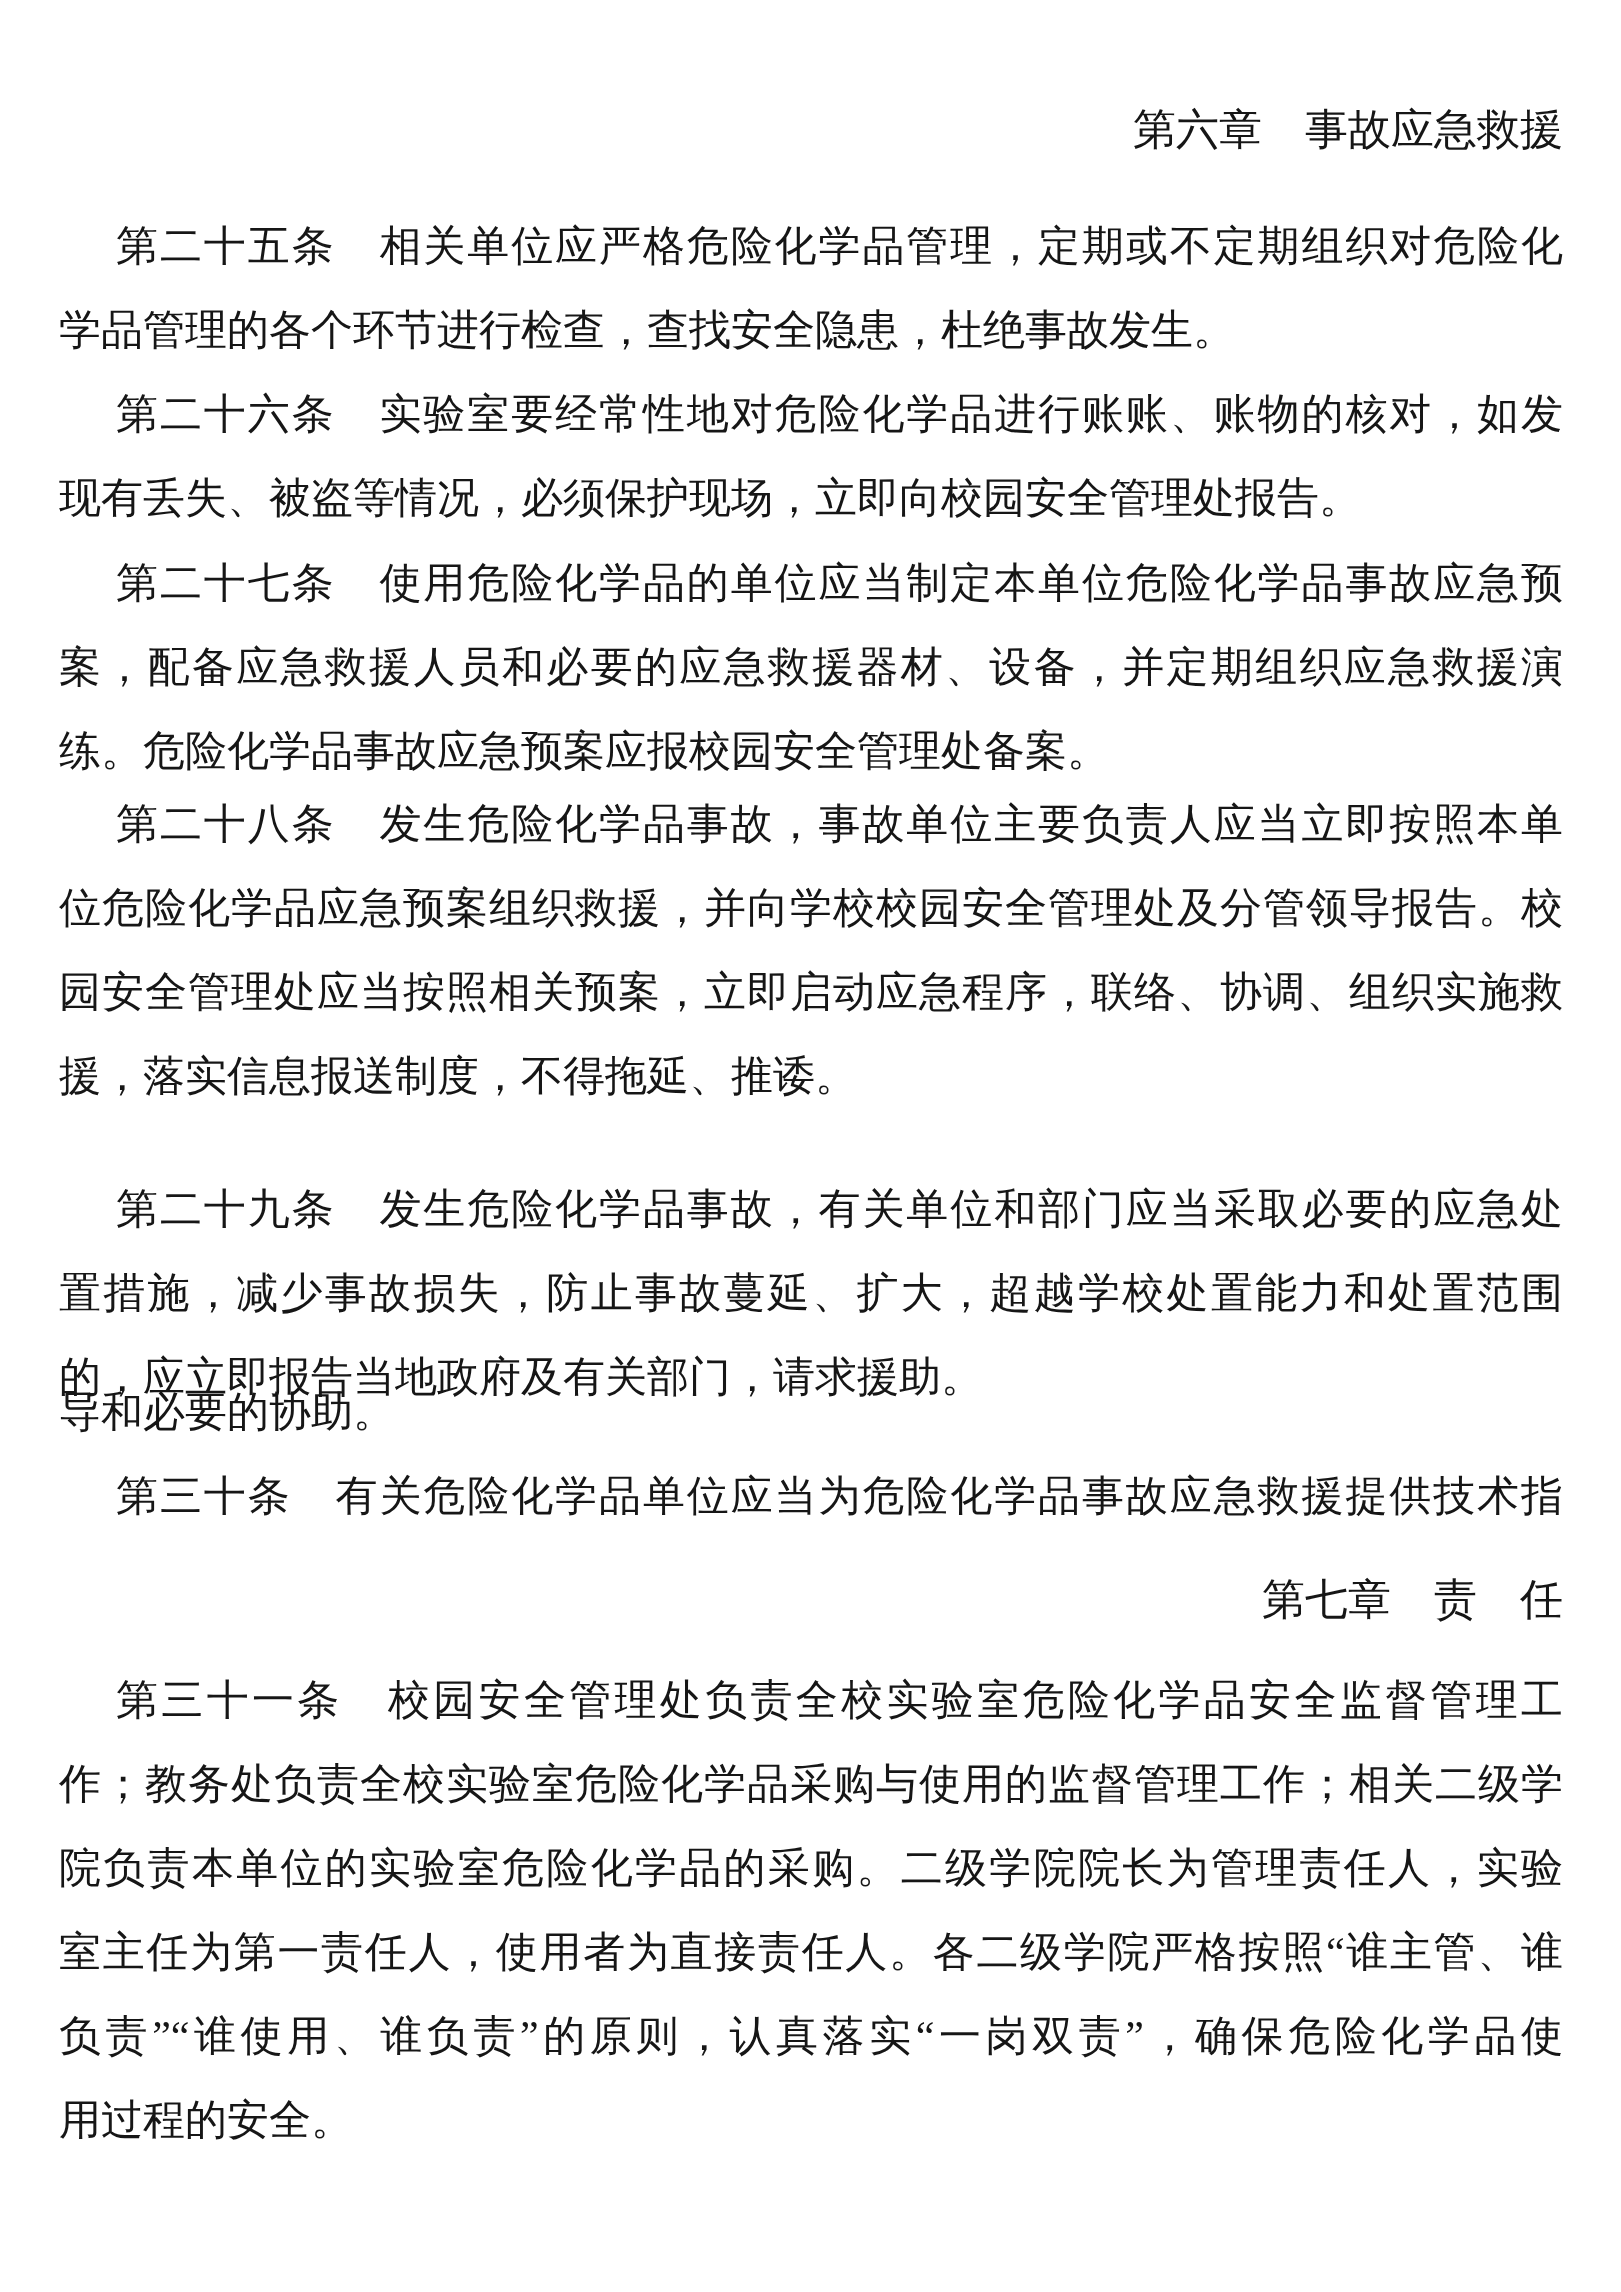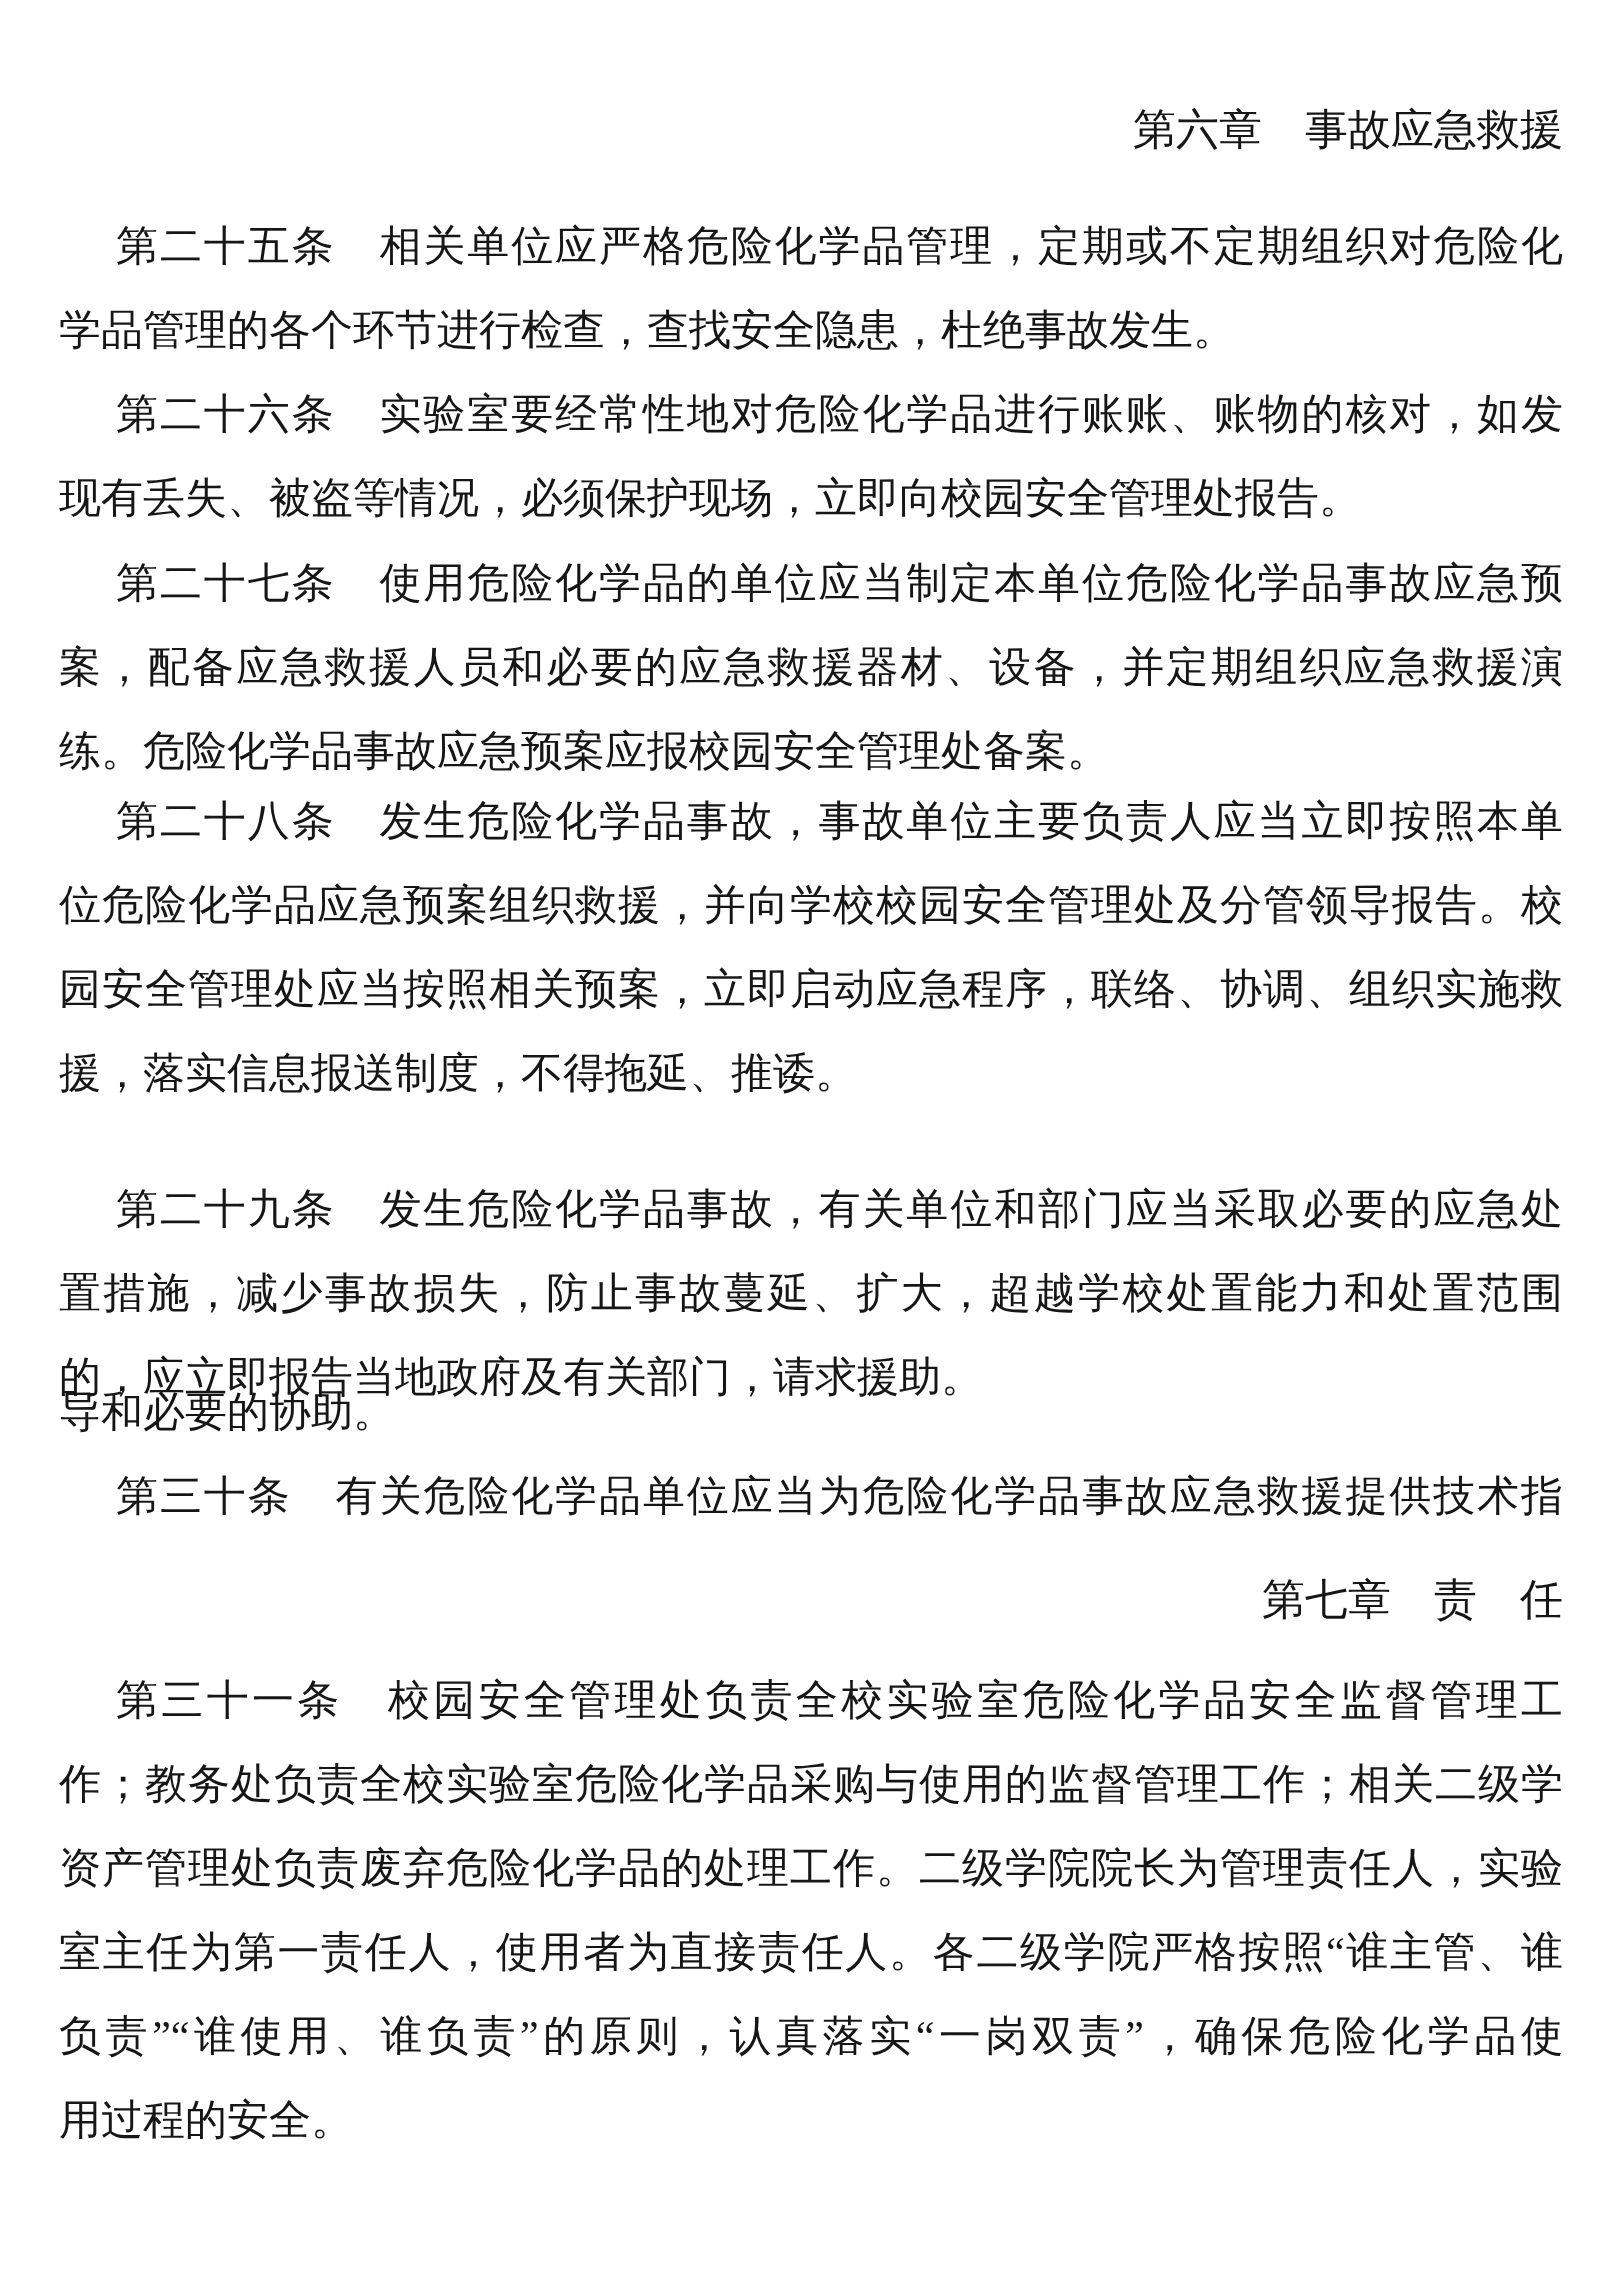--- a/index.html
+++ b/index.html
@@ -61,40 +61,40 @@
         </div>
         <div class="para" style="top: 372px;">
           <div class="line fill first">第二十六条　实验室要经常性地对危险化学品进行账账、账物的核对，如发</div>
           <div class="line">现有丢失、被盗等情况，必须保护现场，立即向校园安全管理处报告。</div>
         </div>
         <div class="para" style="top: 541px;">
           <div class="line fill first">第二十七条　使用危险化学品的单位应当制定本单位危险化学品事故应急预</div>
           <div class="line fill">案，配备应急救援人员和必要的应急救援器材、设备，并定期组织应急救援演</div>
           <div class="line">练。危险化学品事故应急预案应报校园安全管理处备案。</div>
         </div>
-        <div class="para" style="top: 782px; font-family: Liberation Mono, monospace;">
+        <div class="para" style="top: 782px;">
           <div class="line fill first">第二十八条　发生危险化学品事故，事故单位主要负责人应当立即按照本单</div>
           <div class="line fill">位危险化学品应急预案组织救援，并向学校校园安全管理处及分管领导报告。校</div>
           <div class="line fill">园安全管理处应当按照相关预案，立即启动应急程序，联络、协调、组织实施救</div>
           <div class="line">援，落实信息报送制度，不得拖延、推诿。</div>
         </div>
         <div class="para" style="top: 1167px;">
           <div class="line fill first">第二十九条　发生危险化学品事故，有关单位和部门应当采取必要的应急处</div>
           <div class="line fill">置措施，减少事故损失，防止事故蔓延、扩大，超越学校处置能力和处置范围</div>
           <div class="line">的，应立即报告当地政府及有关部门，请求援助。</div>
         </div>
         <div class="para" style="top: 1370px;">
           <div class="line">导和必要的协助。</div>
           <div class="line fill first">第三十条　有关危险化学品单位应当为危险化学品事故应急救援提供技术指</div>
         </div>
         <div class="chapter-heading" style="top: 1558px;">第七章　责　任</div>
         <div class="para" style="top: 1658px;">
           <div class="line fill first">第三十一条　校园安全管理处负责全校实验室危险化学品安全监督管理工</div>
           <div class="line fill">作；教务处负责全校实验室危险化学品采购与使用的监督管理工作；相关二级学</div>
-          <div class="line fill">资产管理处负责废弃危险化学品的处理工作。二级学院院长为管理责任人，实验</div>
+          <div class="line fill">院负责本单位的实验室危险化学品的采购。二级学院院长为管理责任人，实验</div>
           <div class="line fill">室主任为第一责任人，使用者为直接责任人。各二级学院严格按照“谁主管、谁</div>
           <div class="line fill">负责”“谁使用、谁负责”的原则，认真落实“一岗双责”，确保危险化学品使</div>
           <div class="line">用过程的安全。</div>
         </div>
       </div>
   </div>
 </div>
 
 
 </body></html>

